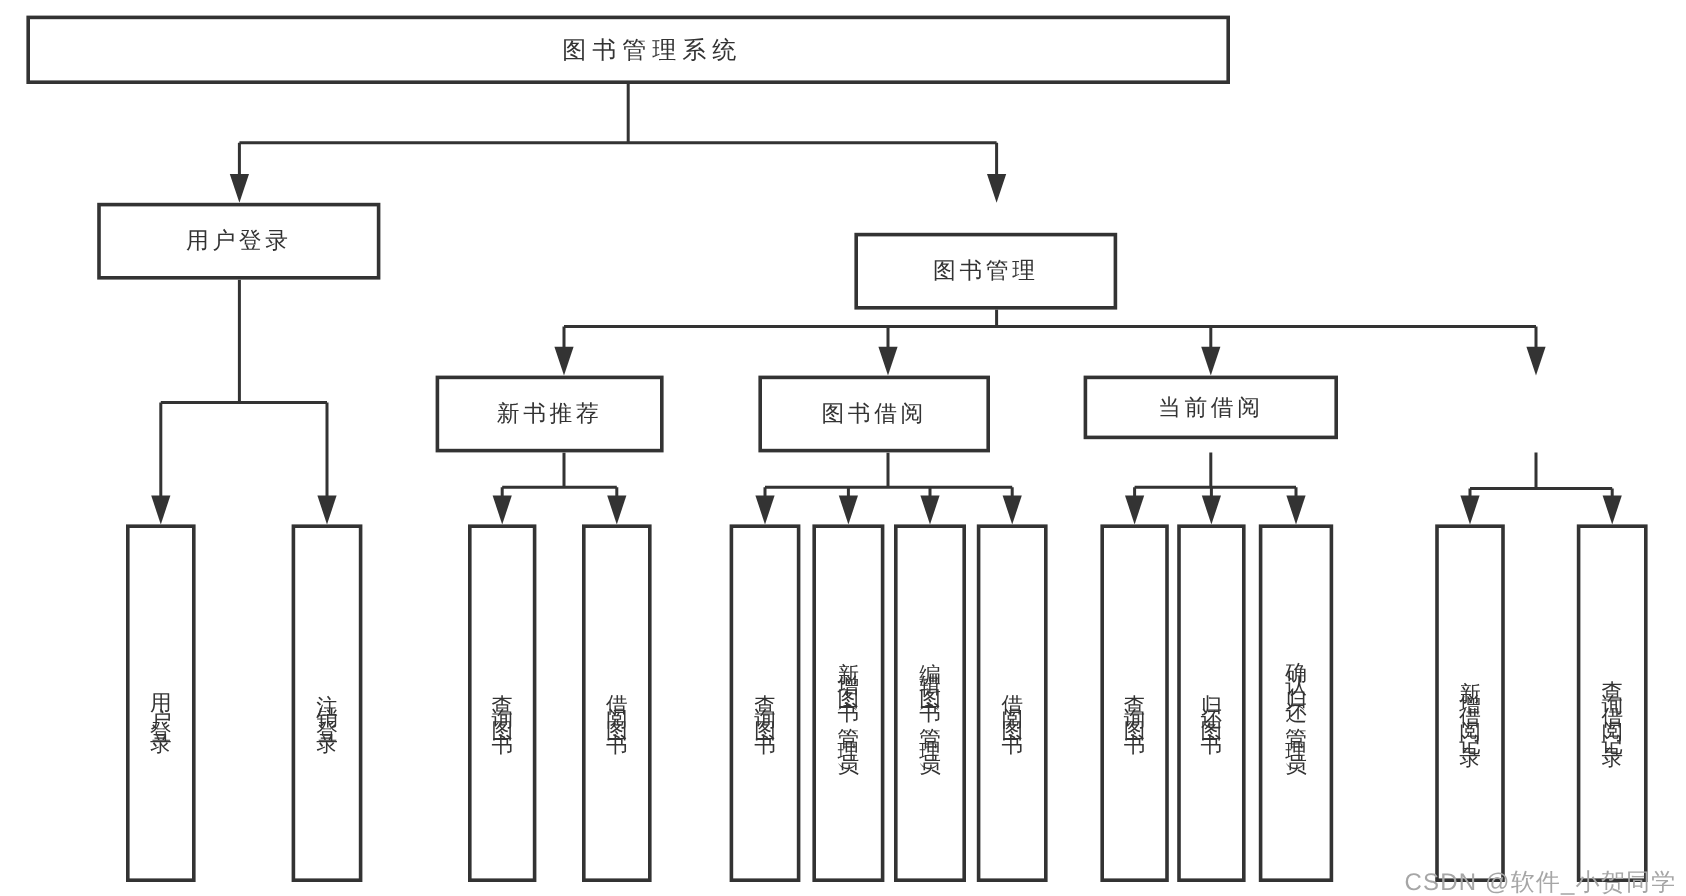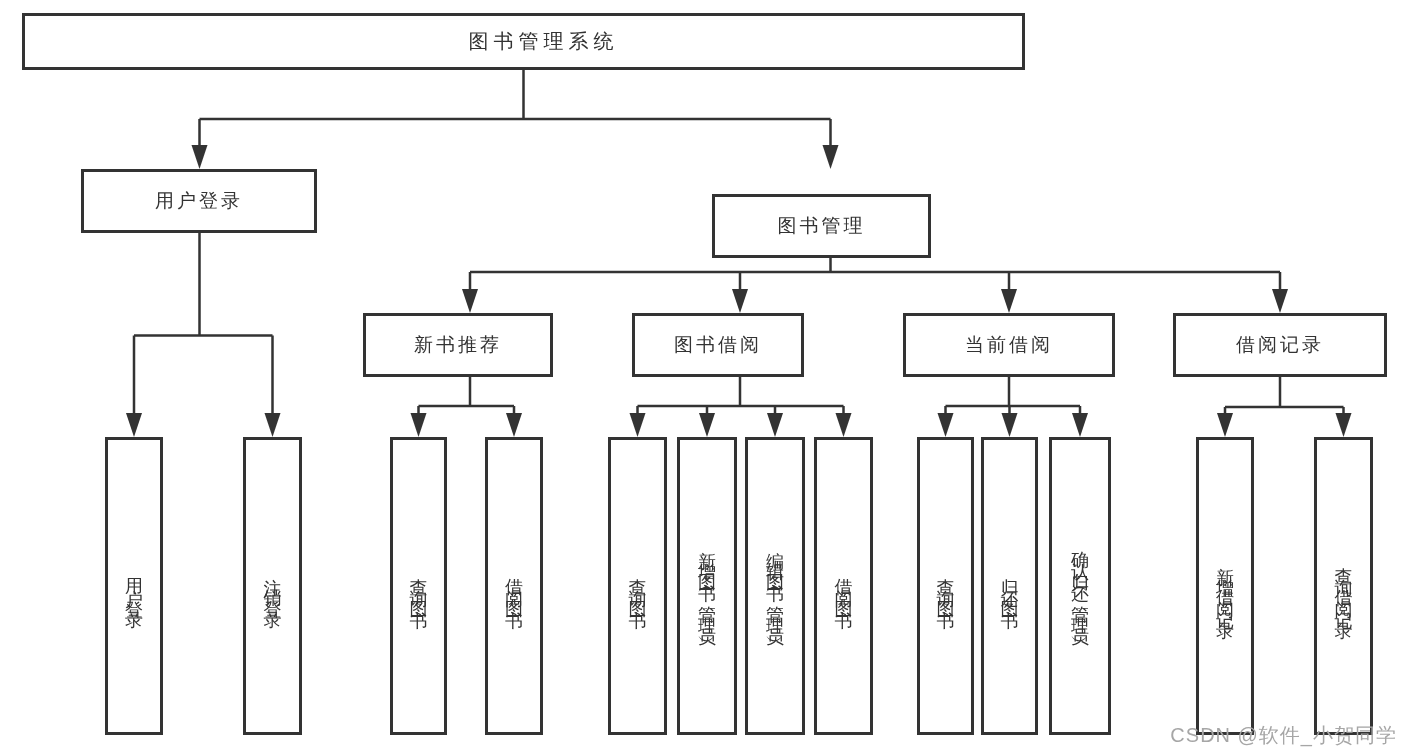--- a/index.html
+++ b/index.html
@@ -84,23 +84,22 @@
       <polygon points="1335.5,413 1351.5,413 1343.5,437"></polygon>
     </g>
   </svg>
 
   <div class="node hnode root" style="left:22px;top:13px;width:1003px;height:57px;padding-left:40px;">图书管理系统</div>
 
   <div class="node hnode" style="left:81px;top:169px;width:236px;height:64px;">用户登录</div>
   <div class="node hnode" style="left:712px;top:169px;width:219px;height:64px;margin-top:25px;">图书管理</div>
 
   <div class="node hnode" style="left:363px;top:313px;width:190px;height:64px;">新书推荐</div>
-  <div class="node hnode" style="left:632px;top:313px;width:172px;height:64px;">图书借阅</div>
-  <div class="node hnode" style="left:903px;top:313px;width:212px;height:64px;">当前借阅</div>
-  <div class="node hnode" style="left:1173px;top:313px;width:214px;height:64px;">借阅记录</div>
+  <div class="node hnode" style="left:632px;top:313px;width:193px;height:64px;">图书借阅</div>
+  <div class="node hnode" style="left:903px;top:313px;width:212px;height:53px;">当前借阅</div>
 
   <div class="node vnode" style="left:105px;top:437px;width:58px;height:298px;">
     <span>用户登录</span>
   </div>
   <div class="node vnode" style="left:243px;top:437px;width:59px;height:298px;">
     <span>注销登录</span>
   </div>
 
   <div class="node vnode" style="left:390px;top:437px;width:57px;height:298px;">
     <span>查询图书</span>

